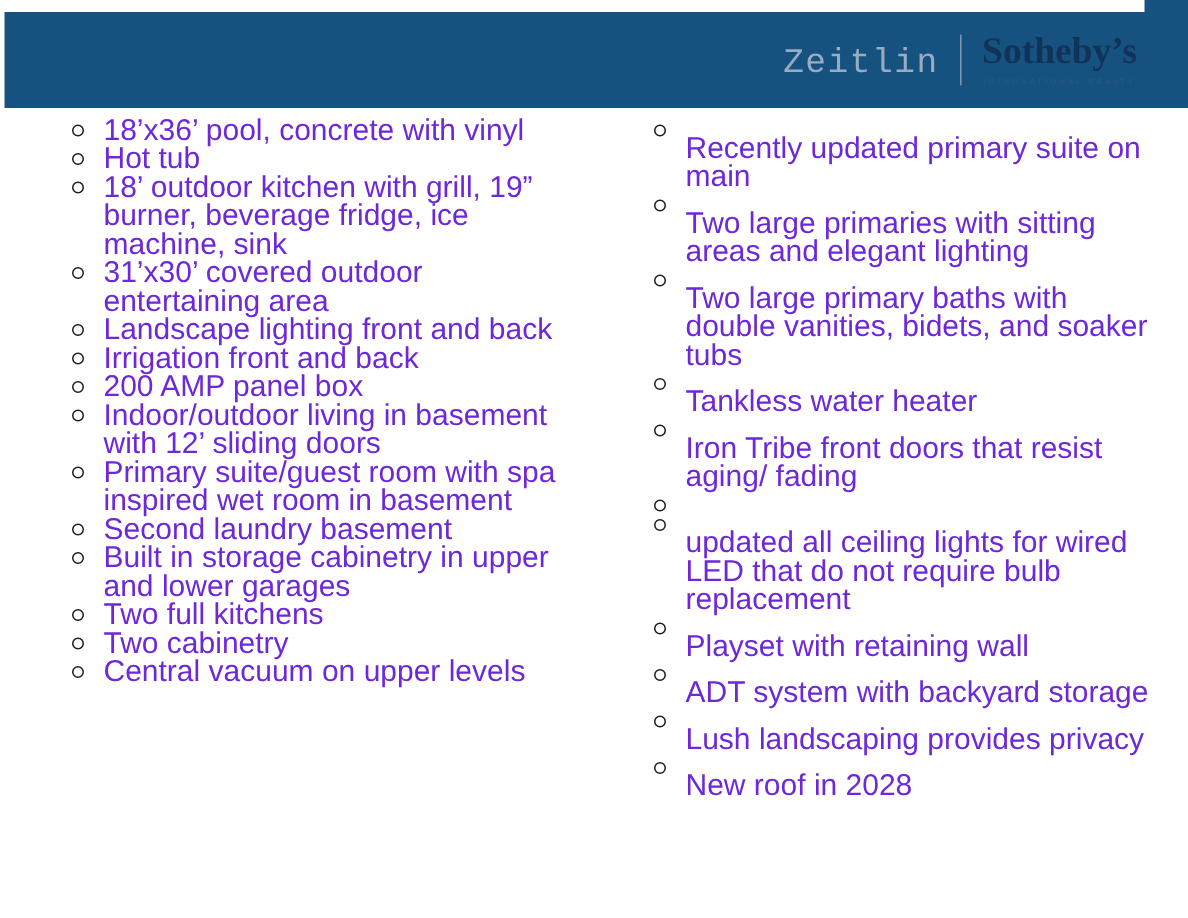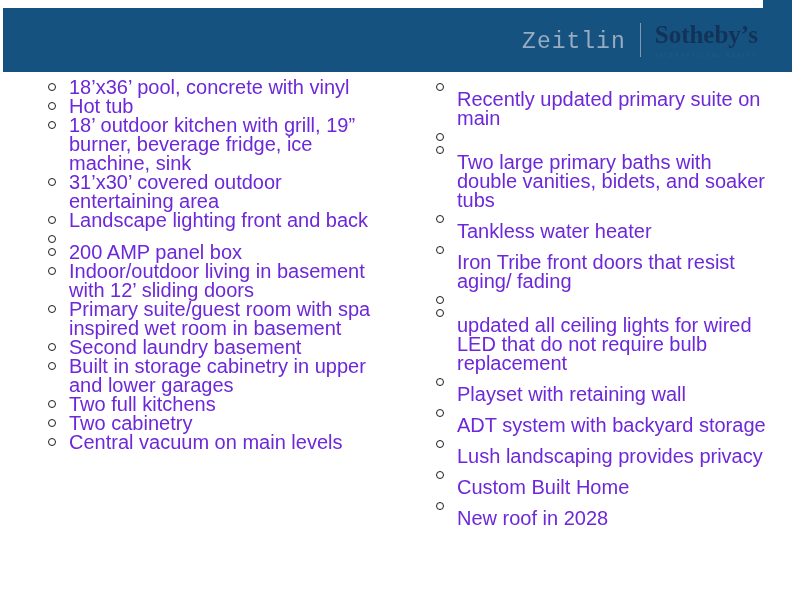--- a/index.html
+++ b/index.html
@@ -137,20 +137,21 @@
     <span class="item-text">31’x30’ covered outdoor entertaining area</span>
   </li>
 
   <li>
     <span class="bullet"></span>
     <span class="item-text">Landscape lighting front and back</span>
   </li>
 
   <li>
     <span class="bullet"></span>
+    <span class="item-text">Irrigation front and back</span>
   </li>
 
   <li>
     <span class="bullet"></span>
     <span class="item-text">200 AMP panel box</span>
   </li>
 
   <li>
     <span class="bullet"></span>
     <span class="item-text">Indoor/outdoor living in basement with 12’ sliding doors</span>
@@ -176,33 +177,34 @@
     <span class="item-text">Two full kitchens</span>
   </li>
 
   <li>
     <span class="bullet"></span>
     <span class="item-text">Two cabinetry</span>
   </li>
 
   <li>
     <span class="bullet"></span>
-    <span class="item-text">Central vacuum on main levels</span>
+    <span class="item-text">Central vacuum on upper levels</span>
   </li>
 </ul>
     </div>
     <div class="col col-right">
       <ul class="features">
   <li>
     <span class="bullet"></span>
     <span class="item-text">Recently updated primary suite on main</span>
   </li>
 
   <li>
     <span class="bullet"></span>
+    <span class="item-text">Two large primaries with sitting areas and elegant lighting</span>
   </li>
 
   <li>
     <span class="bullet"></span>
     <span class="item-text">Two large primary baths with double vanities, bidets, and soaker tubs</span>
   </li>
 
   <li>
     <span class="bullet"></span>
     <span class="item-text">Tankless water heater</span>
@@ -230,24 +232,20 @@
   <li>
     <span class="bullet"></span>
     <span class="item-text">ADT system with backyard storage</span>
   </li>
 
   <li>
     <span class="bullet"></span>
     <span class="item-text">Lush landscaping provides privacy</span>
   </li>
 
-  <li>
-    <span class="bullet"></span>
-    <span class="item-text">Custom Built Home</span>
-  </li>
 
   <li>
     <span class="bullet"></span>
     <span class="item-text">New roof in 2028</span>
   </li>
 </ul>
     </div>
   </div>
 
 </div>

